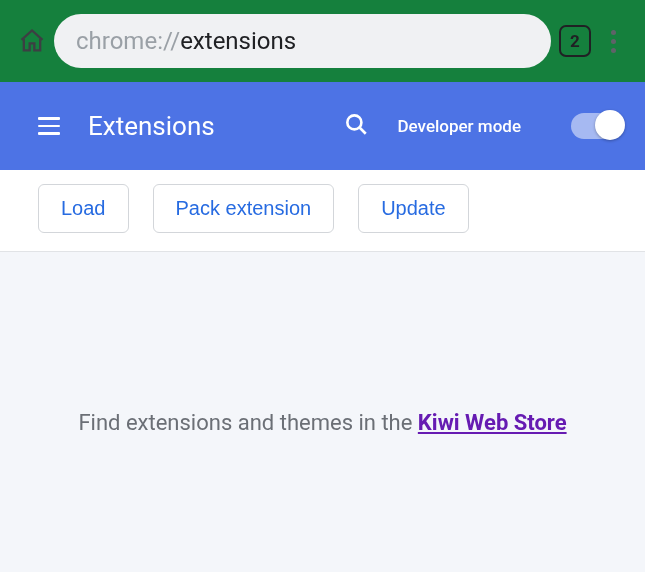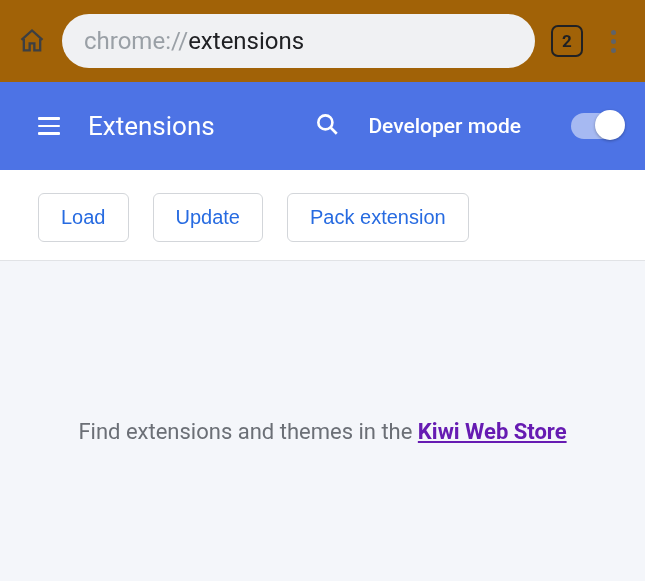--- a/index.html
+++ b/index.html
@@ -7,22 +7,22 @@
       font-family: Roboto, "Segoe UI", Arial, sans-serif;
       width: 645px;
       height: 584px;
       background: #fff;
       overflow: hidden;
     }
     .browser-bar {
       display: flex;
       align-items: center;
       padding: 14px 18px;
-      gap: 16px;
-      background: #a16207;
+      gap: 8px;
+      background: #15803d;
     }
     .home-icon { width: 28px; height: 28px; display:flex; align-items:center; justify-content:center; }
     .omnibox {
       flex: 1;
       background: #f0f1f3;
       border-radius: 28px;
       height: 54px;
       display: flex;
       align-items: center;
       padding: 0 22px;
@@ -133,21 +133,21 @@
     .app-header { background:#4d73e4; }
     .app-header { background:#4d73e5; }
     .app-header { background:#4d73e5; }
     
     .app-header { background:#4d73e5; }
     .hamburger { display:flex; flex-direction:column; gap:5px;}
     .hamburger span{ width:22px;height:2.5px;background:#fff;border-radius:1px;}
     .app-title { font-size: 26px; font-weight: 400; flex:0 0 auto;}
     .spacer{flex:1;}
     .search-icon svg{width:26px;height:26px;}
-    .dev-label{ font-size:21px; font-weight:500; }
+    .dev-label{ font-size:17px; font-weight:500; }
     .toggle{
       width: 52px; height:26px; border-radius:20px;
       background:#8fa5f1;
       background: rgba(255,255,255,0.5);
       position:relative; margin-left:22px;
     }
     .toggle .knob{
       position:absolute; right:-2px; top:-3px;
       width:30px;height:30px;border-radius:50%;background:#fff;
       box-shadow:0 1px 3px rgba(0,0,0,.3);
@@ -175,21 +175,21 @@
     .btn{ color:#2b6ce2; }
     .btn{ color:#2a6ae1; }
     .btn{ color:#2969e0; }
     .btn{ color:#2d6de2; }
     .btn{ color:#2e6fe4; }
     .btn{ color:#2a6ce2; }
     .btn{ color:#2b6ce2; }
     .btn{ color:#2d6ee3; }
     .btn{ color:#2a6be1; }
     .btn{ color:#2a6be1; }
-    .btn{ color:#2b6ce2;margin-top:9px; }
+    .btn{ color:#2b6ce2; }
     .btn{ color:#1a73e8; }
     .btn{ color:#1a6be3; }
     .btn{ color:#1a6ee5; }
     .btn{ color:#1a70e6; }
     .btn{ color:#1a6de4; }
     .btn{ color:#2b6de2; }
     .btn{ color:#2a6ce2; }
     .btn{ color:#1a6fe5; }
     .btn{ color:#1a6de4; }
     .btn{ color:#286be1; }
@@ -269,22 +269,22 @@
     </svg>
   </div>
   <div class="dev-label">Developer mode</div>
   <div class="toggle">
     <div class="knob"></div>
   </div>
 </div>
 
 <div class="toolbar">
   <button class="btn">Load</button>
+  <button class="btn">Pack extension</button>
   <button class="btn">Update</button>
-  <button class="btn">Pack extension</button>
 </div>
 
 <div class="divider"></div>
 
 <div class="content">
   <div>
     <span>Find extensions and themes in the </span><a class="store-link">Kiwi Web Store</a>
   </div>
 </div>
 

